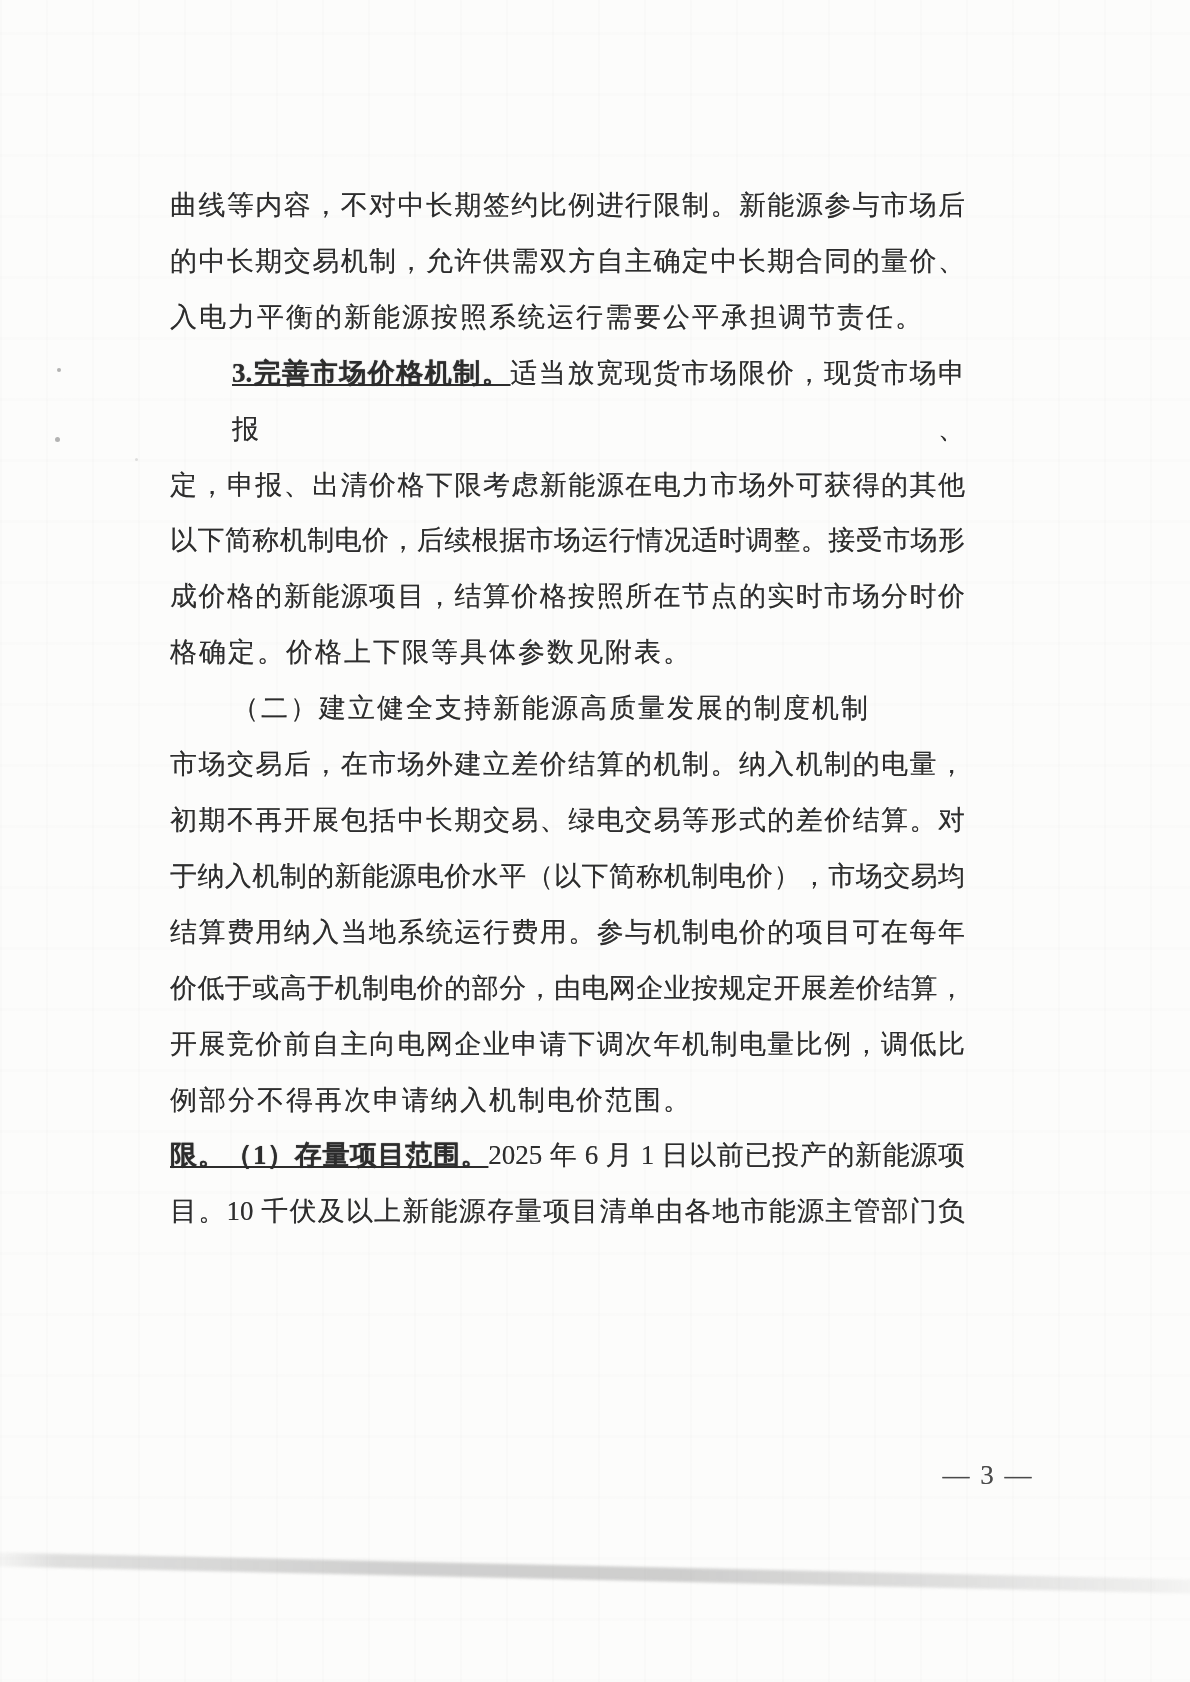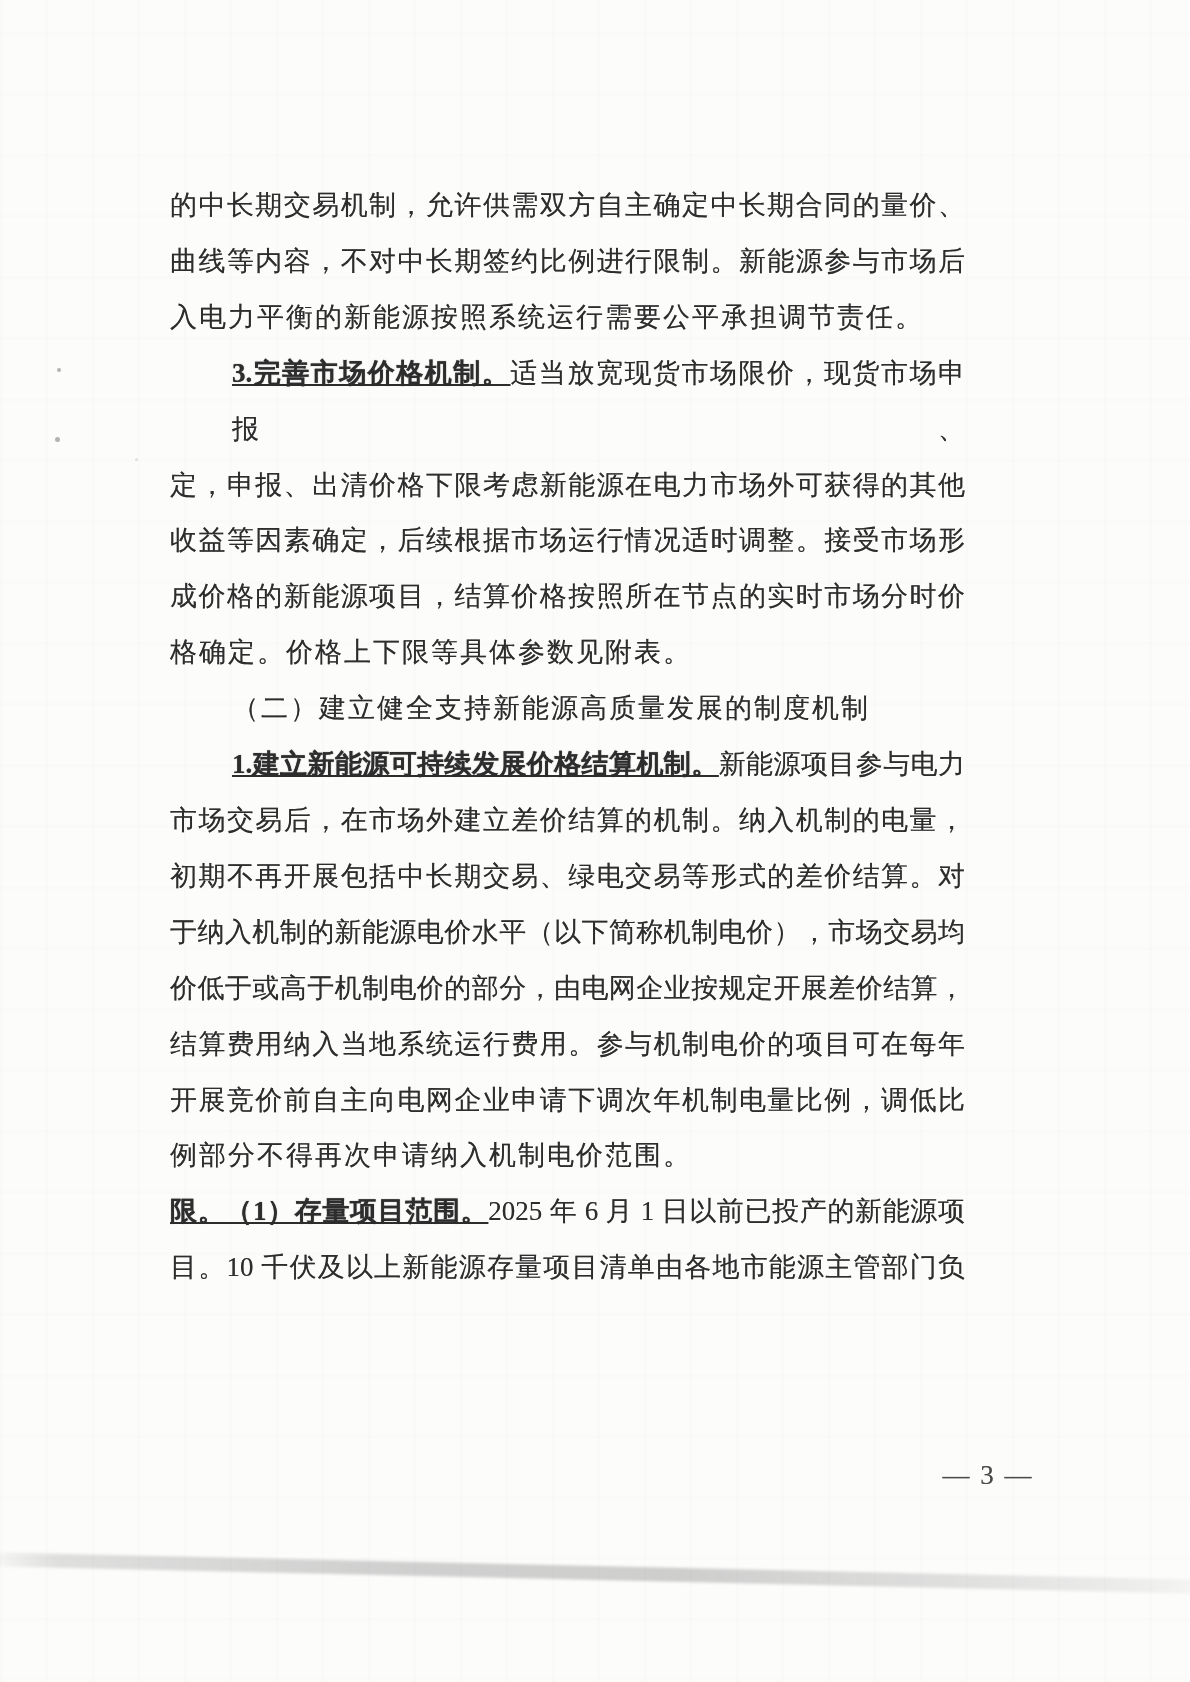--- a/index.html
+++ b/index.html
@@ -87,35 +87,34 @@
   }
   .speck.s1 { left: 57px; top: 368px; width: 4px; height: 4px; }
   .speck.s2 { left: 55px; top: 437px; width: 5px; height: 5px; }
   .speck.s3 { left: 135px; top: 458px; width: 3px; height: 3px; opacity: .4; }
 </style>
 </head>
 <body>
 
 <div class="page">
   <div class="body-text">
+      <div class="line"><span class="seg">曲线等内容，不对中长期签约比例进行限制。新能源参与市场后</span></div>
       <div class="line"><span class="seg">的中长期交易机制，允许供需双方自主确定中长期合同的量价、</span></div>
-      <div class="line"><span class="seg">曲线等内容，不对中长期签约比例进行限制。新能源参与市场后</span></div>
       <div class="line pend"><span class="seg">入电力平衡的新能源按照系统运行需要公平承担调节责任。</span></div>
       <div class="line indent"><span class="seg bold">3.完善市场价格机制。</span><span class="seg">适当放宽现货市场限价，现货市场申报、</span></div>
       <div class="line"><span class="seg">定，申报、出清价格下限考虑新能源在电力市场外可获得的其他</span></div>
-      <div class="line"><span class="seg">收益等因素确定，后续根据市场运行情况适时调整。接受市场形</span></div>
+      <div class="line"><span class="seg">以下简称机制电价，后续根据市场运行情况适时调整。接受市场形</span></div>
       <div class="line"><span class="seg">成价格的新能源项目，结算价格按照所在节点的实时市场分时价</span></div>
       <div class="line pend"><span class="seg">格确定。价格上下限等具体参数见附表。</span></div>
       <div class="line indent pend"><span class="seg">（二）建立健全支持新能源高质量发展的制度机制</span></div>
-      <div class="line indent"><span class="seg bold">1.建立新能源可持续发展价格结算机制。</span><span class="seg">新能源项目参与电力</span></div>
       <div class="line"><span class="seg">市场交易后，在市场外建立差价结算的机制。纳入机制的电量，</span></div>
       <div class="line"><span class="seg">初期不再开展包括中长期交易、绿电交易等形式的差价结算。对</span></div>
       <div class="line"><span class="seg">于纳入机制的新能源电价水平（以下简称机制电价），市场交易均</span></div>
+      <div class="line"><span class="seg">结算费用纳入当地系统运行费用。参与机制电价的项目可在每年</span></div>
       <div class="line"><span class="seg">价低于或高于机制电价的部分，由电网企业按规定开展差价结算，</span></div>
-      <div class="line"><span class="seg">结算费用纳入当地系统运行费用。参与机制电价的项目可在每年</span></div>
       <div class="line"><span class="seg">开展竞价前自主向电网企业申请下调次年机制电量比例，调低比</span></div>
       <div class="line pend"><span class="seg">例部分不得再次申请纳入机制电价范围。</span></div>
       <div class="line"><span class="seg bold">限。（1）存量项目范围。</span><span class="seg">2025 年 6 月 1 日以前已投产的新能源项</span></div>
       <div class="line"><span class="seg">目。10 千伏及以上新能源存量项目清单由各地市能源主管部门负</span></div>
     </div>
   <div class="page-number">— 3 —</div>
   <div class="scan-streak"></div>
   <div class="speck s1"></div>
   <div class="speck s2"></div>
   <div class="speck s3"></div>

